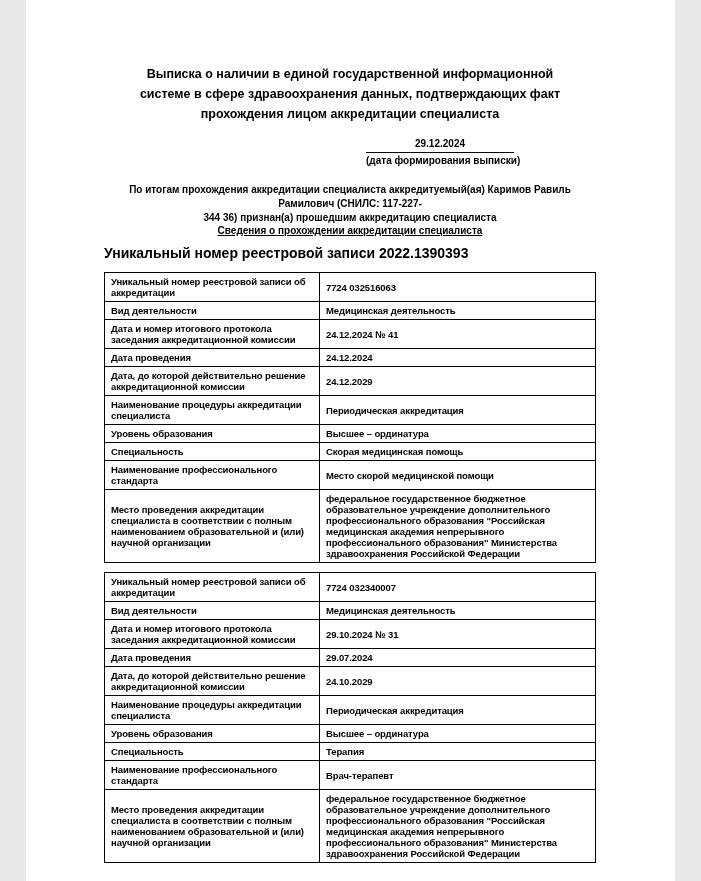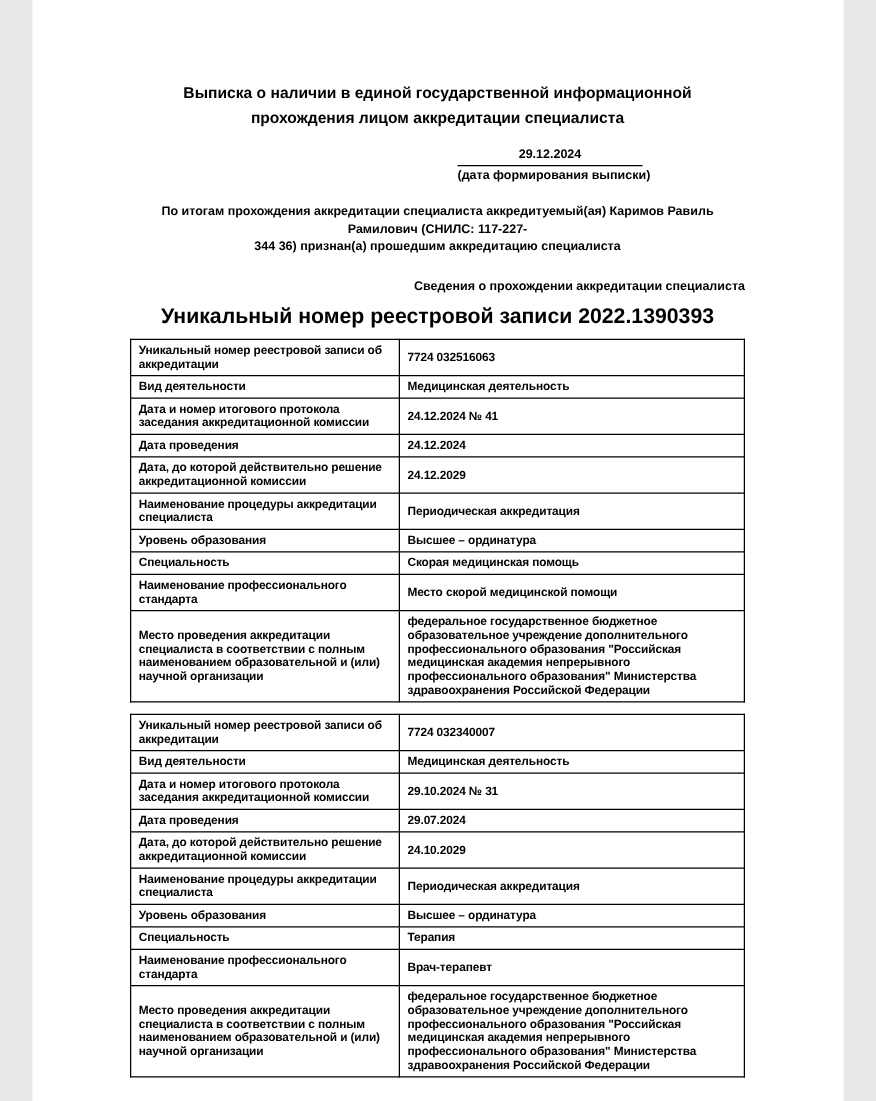--- a/index.html
+++ b/index.html
@@ -11,22 +11,22 @@
     margin:0 auto;
     background:#ffffff;
     padding:64px 79px 0 78px;
     overflow:hidden;
   }
   .doc-title { text-align:center; font-size:12.5px; line-height:20px; }
   .date-block { width:148px; margin:14px 82px 16px auto; text-align:center; }
   .date-value { font-size:10px; line-height:12px; border-bottom:1.5px solid #000; padding-bottom:2px; }
   .date-caption { font-size:10px; line-height:12px; padding-top:2px; white-space:nowrap; }
   .intro { margin-top:5px; text-align:center; font-size:10px; line-height:14px; }
-  .section-heading { margin-top:19px; text-align:right; font-size:10px; line-height:12px; }
-  .registry-heading { margin-top:9px; text-align:center; font-size:17px; line-height:15px; }
+  .section-heading { text-align:center; font-size:10px; line-height:12px; text-decoration:underline; }
+  .registry-heading { margin-top:9px; font-size:14px; line-height:15px; }
   table.kv {
     width:100%;
     border-collapse:collapse;
     table-layout:fixed;
     margin-top:11px;
     font-size:9.5px;
     line-height:11px;
     letter-spacing:-0.1px;
   }
   table.kv + table.kv { margin-top:9px; }
@@ -37,20 +37,21 @@
     word-wrap:break-word;
   }
 </style>
 </head>
 <body>
 
 <div class="page">
 
   <div class="doc-title">
     <div>Выписка о наличии в единой государственной информационной</div>
+    <div>системе в сфере здравоохранения данных, подтверждающих факт</div>
     <div>прохождения лицом аккредитации специалиста</div>
   </div>
 
   <div class="date-block">
     <div class="date-value">29.12.2024</div>
     <div class="date-caption">(дата формирования выписки)</div>
   </div>
 
   <div class="intro">
     <div>По итогам прохождения аккредитации специалиста аккредитуемый(ая) Каримов Равиль Рамилович (СНИЛС: 117-227-</div>

